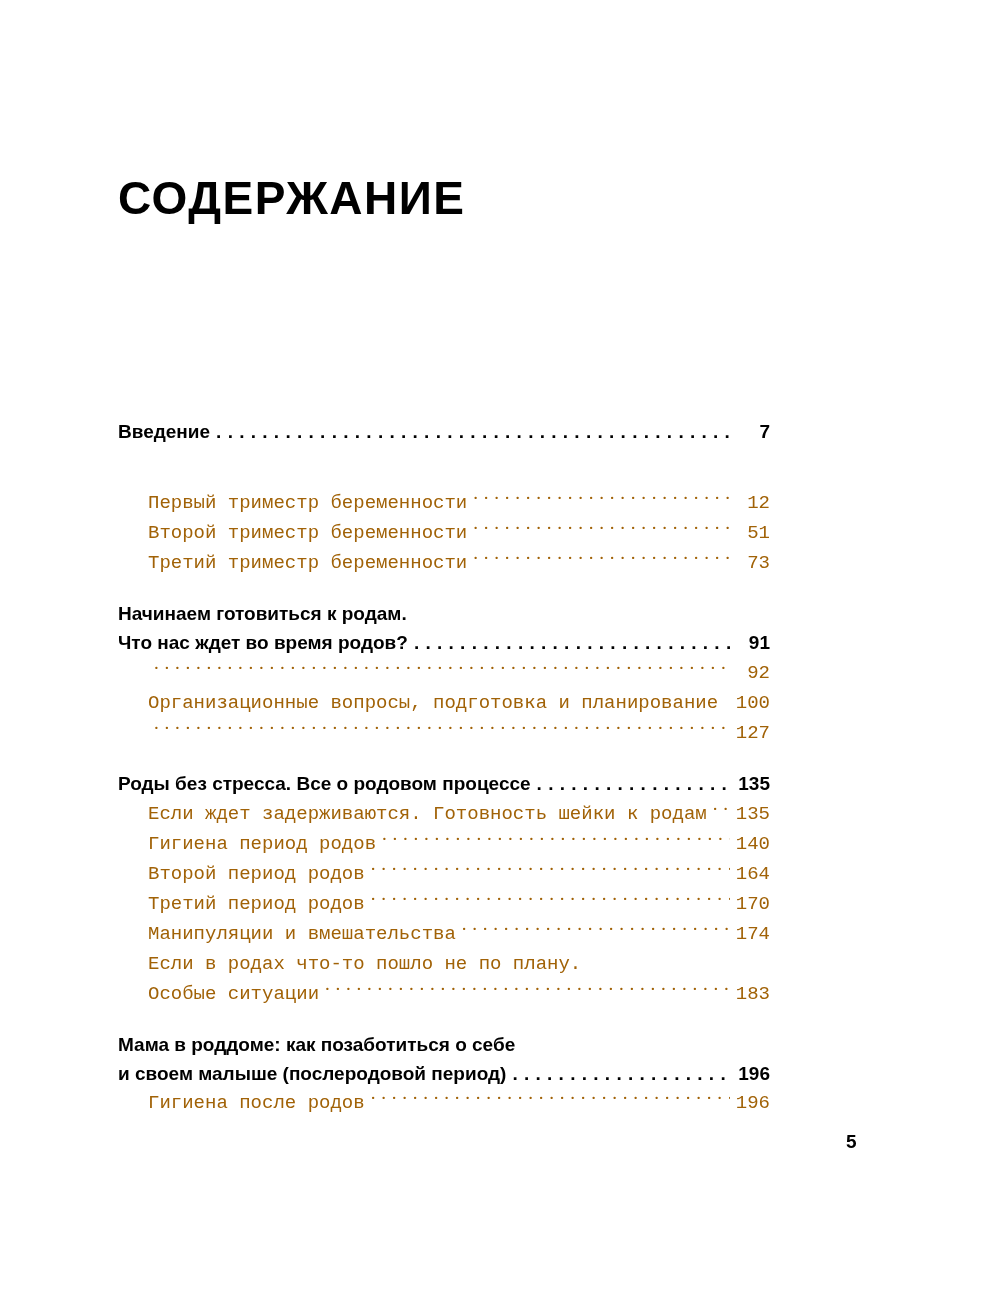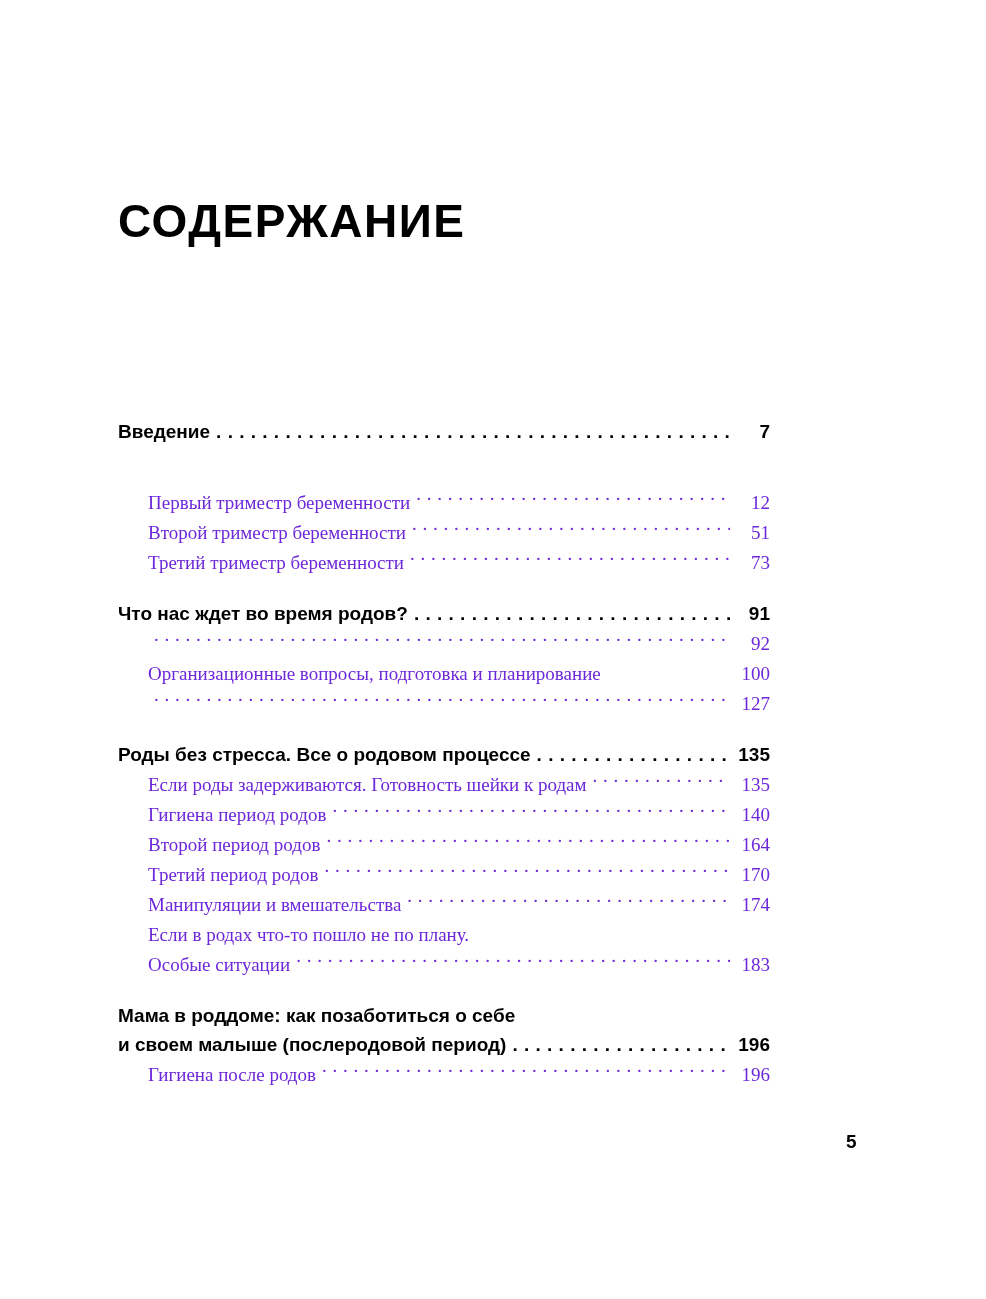--- a/index.html
+++ b/index.html
@@ -25,21 +25,20 @@
   .title {
     position: absolute;
     left: 118px;
     top: 175px;
     font-family: "Liberation Sans", sans-serif;
     font-weight: bold;
     font-size: 46px;
     letter-spacing: 1.5px;
     color: #000000;
     line-height: 1;
-    margin-top: 23px;
   }
 
   .toc {
     position: absolute;
     left: 118px;
     top: 418px;
     width: 652px;
   }
 
   
@@ -57,24 +56,24 @@
     font-size: 19px;
     color: #000000;
     line-height: 1.52;
     white-space: nowrap;
   }
 
   
   .entry-l2 {
     display: flex;
     align-items: baseline;
-    font-family: Liberation Serif, serif;
+    font-family: Liberation Mono, monospace;
     font-weight: normal;
     font-size: 19px;
-    color: #6d28d9;
+    color: #a16207;
     line-height: 1.58;
     padding-left: 30px;
     white-space: nowrap;
   }
 
   .label {
     flex: 0 1 auto;
   }
 
   .dots {
@@ -152,20 +151,25 @@
           <span class="dots"></span>
           <span class="page-num">51</span>
         </div>
         <div class="entry-l2">
           <span class="label">Третий триместр беременности</span>
           <span class="dots"></span>
           <span class="page-num">73</span>
         </div>
       </div>
       <div class="group">
+        <div class="entry-l1 entry-plain">
+          <span class="label">Начинаем готовиться к родам.</span>
+          <span class="dots"></span>
+          <span class="page-num"></span>
+        </div>
         <div class="entry-l1">
           <span class="label">Что нас ждет во время родов?</span>
           <span class="dots"></span>
           <span class="page-num">91</span>
         </div>
         <div class="entry-l2">
           <span class="dots"></span>
           <span class="page-num">92</span>
         </div>
         <div class="entry-l2 entry-plain">
@@ -178,21 +182,21 @@
           <span class="page-num">127</span>
         </div>
       </div>
       <div class="group">
         <div class="entry-l1">
           <span class="label">Роды без стресса. Все о родовом процессе</span>
           <span class="dots"></span>
           <span class="page-num">135</span>
         </div>
         <div class="entry-l2">
-          <span class="label">Если роды задерживаются. Готовность шейки к родам</span>
+          <span class="label">Если ждет задерживаются. Готовность шейки к родам</span>
           <span class="dots"></span>
           <span class="page-num">135</span>
         </div>
         <div class="entry-l2">
           <span class="label">Гигиена период родов</span>
           <span class="dots"></span>
           <span class="page-num">140</span>
         </div>
         <div class="entry-l2">
           <span class="label">Второй период родов</span>

